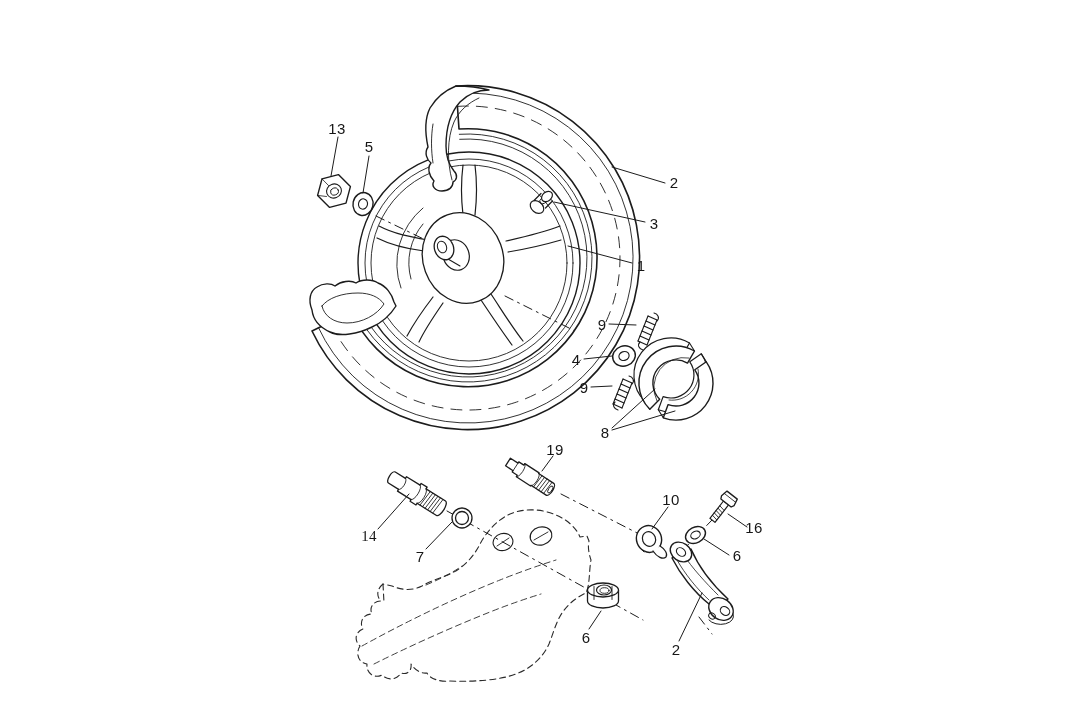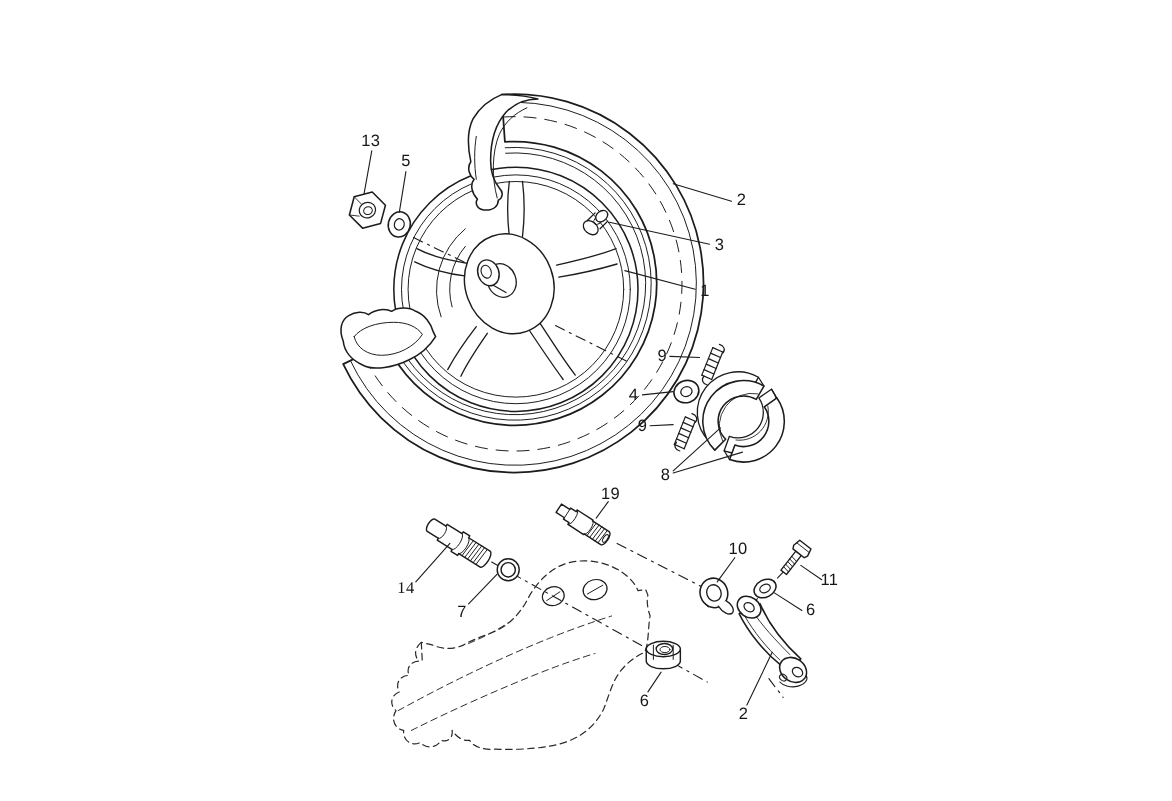--- a/index.html
+++ b/index.html
@@ -301,19 +301,19 @@
       <div class="callout" style="left: 654px; top: 223px;">3</div>
       <div class="callout" style="left: 641px; top: 265px;">1</div>
       <div class="callout" style="left: 602px; top: 324px;">9</div>
       <div class="callout" style="left: 576px; top: 359px;">4</div>
       <div class="callout" style="left: 584px; top: 387px;">9</div>
       <div class="callout" style="left: 605px; top: 432px;">8</div>
       <div class="callout" style="left: 555px; top: 449px;">19</div>
       <div class="callout" style="left: 369px; top: 536px; font-family: Liberation Serif, serif;">14</div>
       <div class="callout" style="left: 420px; top: 556px;">7</div>
       <div class="callout" style="left: 671px; top: 499px;">10</div>
-      <div class="callout" style="left: 754px; top: 527px;">11</div>
+      <div class="callout" style="left: 754px; top: 527px;">16</div>
       <div class="callout" style="left: 737px; top: 555px;">6</div>
       <div class="callout" style="left: 586px; top: 637px;">6</div>
       <div class="callout" style="left: 676px; top: 649px;">2</div>
     </div>
 
 </div>
 
 </body></html>

